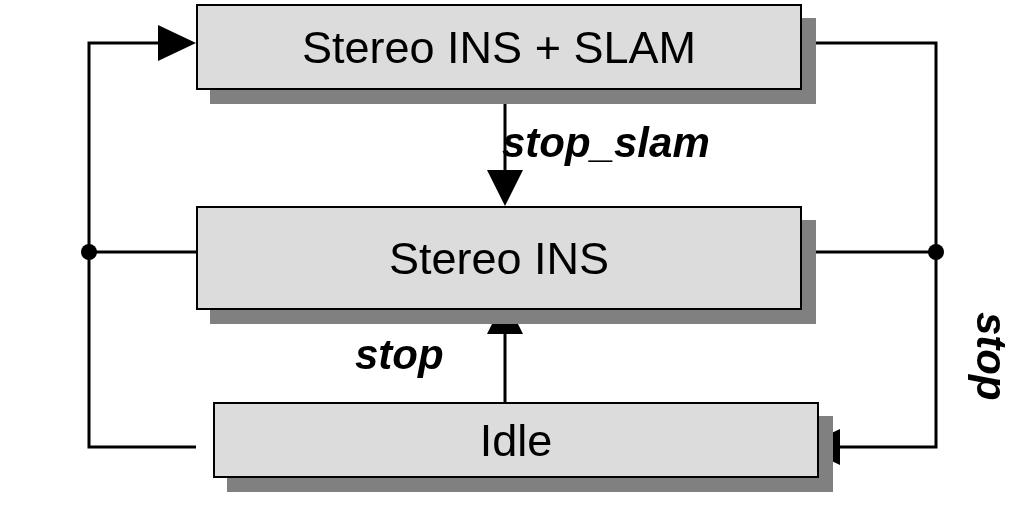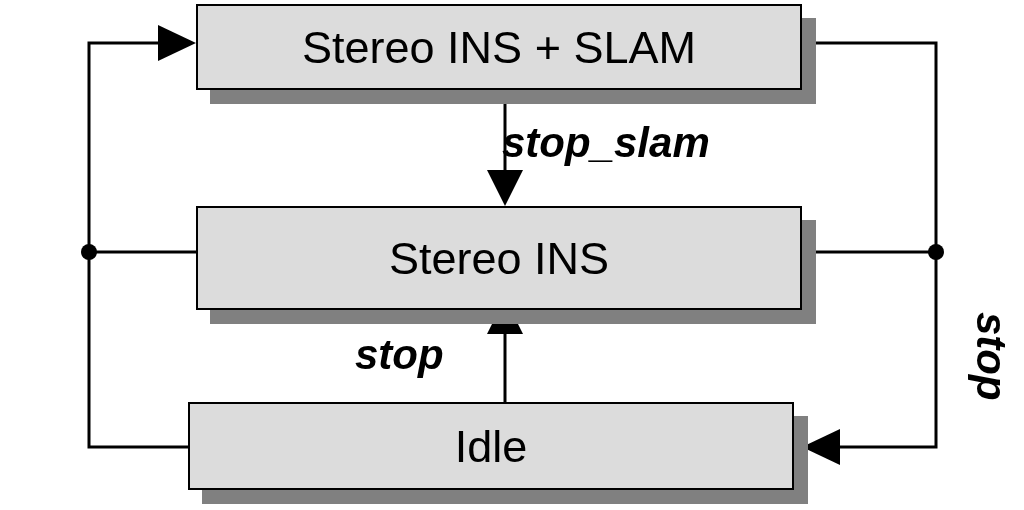--- a/index.html
+++ b/index.html
@@ -119,21 +119,21 @@
     </div>
   </div>
 
   <div class="state-node" style="left:196px; top:206px; width:606px; height:104px;">
     <div class="state-shadow"></div>
     <div class="state-body">
       <span class="state-label">Stereo INS</span>
     </div>
   </div>
 
-  <div class="state-node" style="left:188px; top:402px; width:606px; height:88px;">
+  <div class="state-node" style="left:213px; top:402px; width:606px; height:76px;">
     <div class="state-shadow"></div>
     <div class="state-body">
       <span class="state-label">Idle</span>
     </div>
   </div>
 
   <div class="edge-label rot-ccw" style="left:8px; top:0px; height:440px; line-height:440px;">start_slam</div>
 
   <div class="edge-label" style="left:502px; top:122px;">stop_slam</div>
 

